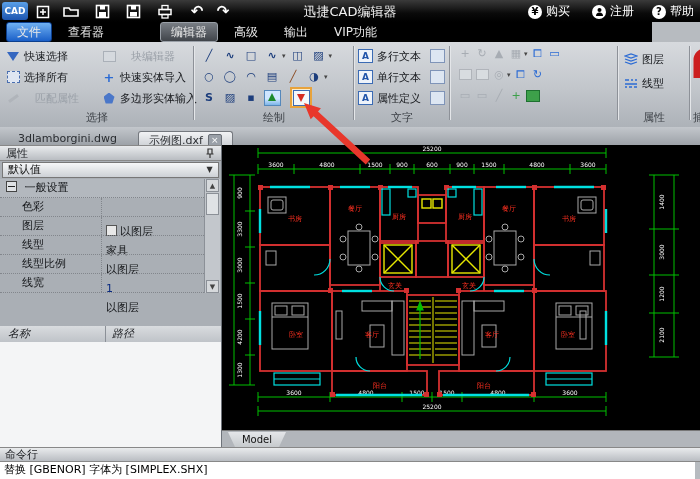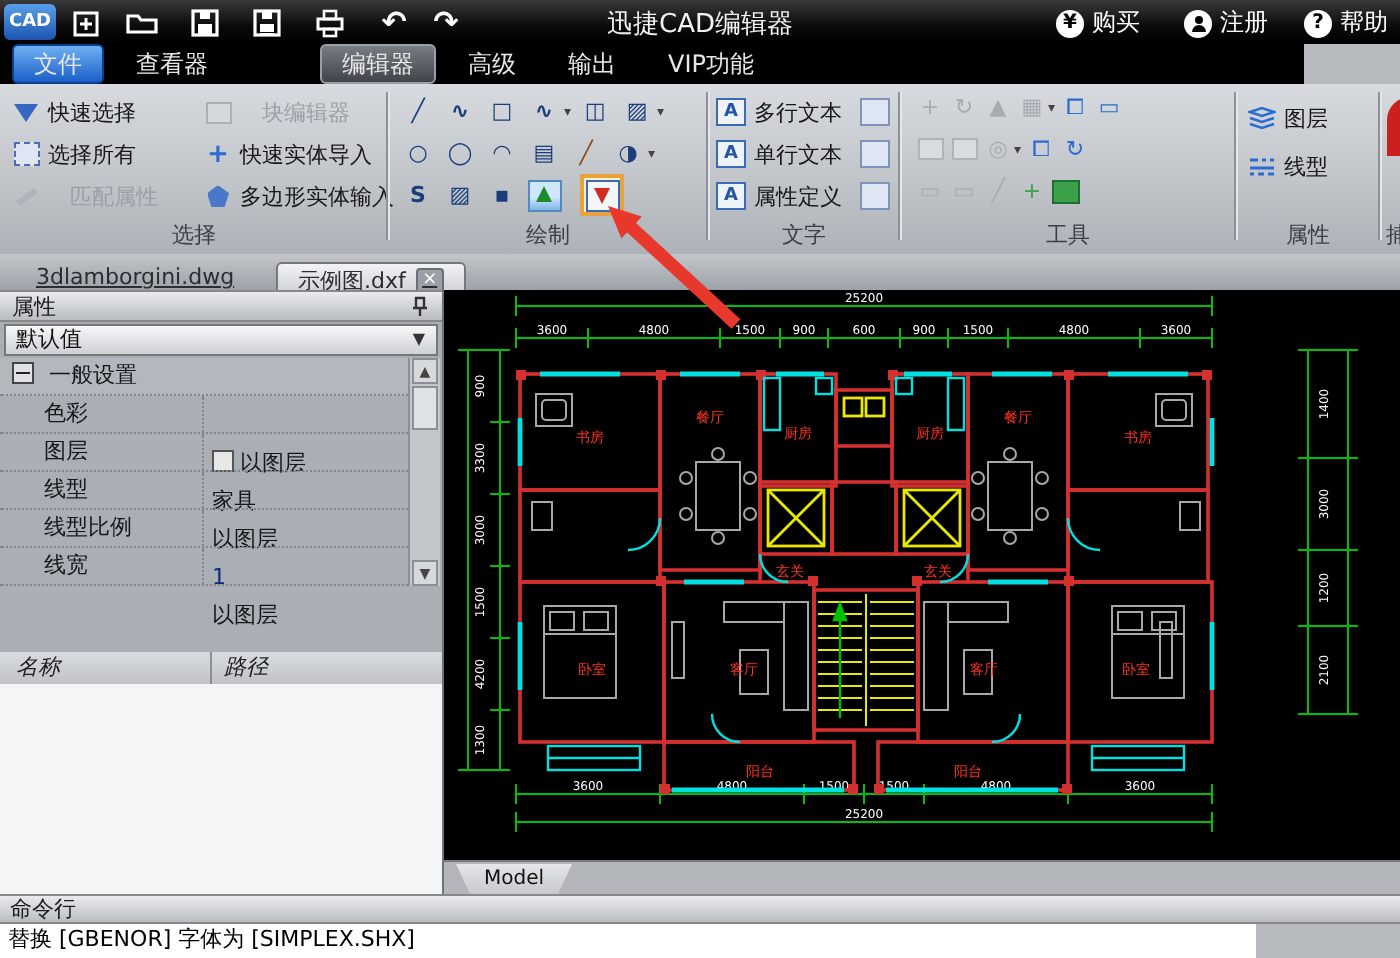--- a/index.html
+++ b/index.html
@@ -56,21 +56,21 @@
     font-size:9px;font-weight:bold;display:flex;align-items:center;justify-content:center;}
   .sideic{width:13px;height:12px;border:1px solid #7f94b8;background:#dde6f2;}
   
   .ti{width:14px;height:13px;display:inline-flex;align-items:center;justify-content:center;color:#a7acb3;font-size:11px;}
   .ti.col{color:#2b6bd4;}
   .tbox{width:11px;height:9px;border:1px solid #b0b4ba;background:#d8dce0;}
   .tgreen{width:12px;height:10px;background:#3da04a;border:1px solid #1e7030;}
   
   #tabbar{position:absolute;left:0;top:127px;width:700px;height:18px;
     background:linear-gradient(#c3c7cc,#9da2a8);border-bottom:1px solid #74787e;}
-  .dtab{position:absolute;top:4px;height:16px;line-height:15px;font-size:11px;color:#2a2d31;padding:0 10px;text-decoration:underline;}
+  .dtab{position:absolute;top:4px;height:16px;line-height:15px;font-size:11px;color:#2a2d31;padding:0 10px;}
   .dtab.active{background:linear-gradient(#f2f3f5,#c9cdd2);border:1px solid #74787e;border-bottom:none;
     border-radius:3px 3px 0 0;display:flex;align-items:center;gap:5px;}
   .xbox{width:12px;height:11px;background:#9aa0a8;border:1px solid #6a6f76;color:#fff;font-size:9px;
     line-height:10px;text-align:center;border-radius:2px;}
   
   #leftpanel{position:absolute;left:0;top:145px;width:221px;height:302px;background:#aaafb5;border-right:1px solid #6e737a;}
   .hdrbar{position:absolute;left:0;width:221px;height:16px;
     background:linear-gradient(#e9ebed,#b9bdc2);border-top:1px solid #888;border-bottom:1px solid #888;
     color:#1c1e22;font-size:11px;line-height:15px;padding-left:6px;box-sizing:border-box;}
   .pin{position:absolute;right:6px;top:2px;}
@@ -96,21 +96,21 @@
   #canvas{position:absolute;left:222px;top:145px;width:478px;height:285px;background:#000;}
   
   #modelbar{position:absolute;left:222px;top:430px;width:478px;height:17px;background:#b2b6bb;border-top:1px solid #777;}
   #modeltab{position:absolute;left:6px;top:1px;width:58px;height:15px;background:linear-gradient(#e4e6e9,#c6cacd);
     clip-path:polygon(0 0,100% 0,calc(100% - 7px) 100%,7px 100%);
     font-size:10px;color:#111;text-align:center;line-height:15px;}
   
   #cmdhdr{position:absolute;left:0;top:447px;width:700px;height:15px;
     background:linear-gradient(#e9ebed,#b9bdc2);border-top:1px solid #888;border-bottom:1px solid #888;
     font-size:11px;color:#1c1e22;line-height:14px;padding-left:5px;box-sizing:border-box;}
-  #cmdline{position:absolute;left:0;top:462px;width:628px;height:17px;background:#fff;
+  #cmdline{position:absolute;left:0;top:462px;width:695px;height:17px;background:#fff;
     font-size:11px;color:#000;line-height:16px;padding-left:4px;box-sizing:border-box;}
   
   #arrow{position:absolute;left:295px;top:95px;pointer-events:none;z-index:50;}
 </style>
 </head>
 <body>
 
 <div id="app">
 
   <div id="titlebar">
@@ -309,21 +309,20 @@
       </div>
       <div class="drow" style="left:6px;top:47px">
         <span class="ti">▭</span>
         <span class="ti">▭</span>
         <span class="ti">╱</span>
         <span class="ti col" style="color:#3da04a">+</span>
         <span class="ti">
             <span class="tgreen"></span>
           </span>
       </div>
-      <div class="glabel">工具</div>
     </div>
     <div class="gsep" style="left:617px"></div>
 
     <div class="rgroup" style="left:620px;width:68px">
       <div class="rbtn" style="left:4px;top:8px">
         <span class="ic">
           <svg width="14" height="12">
               <path d="M1 3l6-2 6 2-6 2z M1 6l6 2 6-2 M1 9l6 2 6-2" fill="none" stroke="#2b6bd4" stroke-width="1.3"></path>
             </svg>
         </span>

